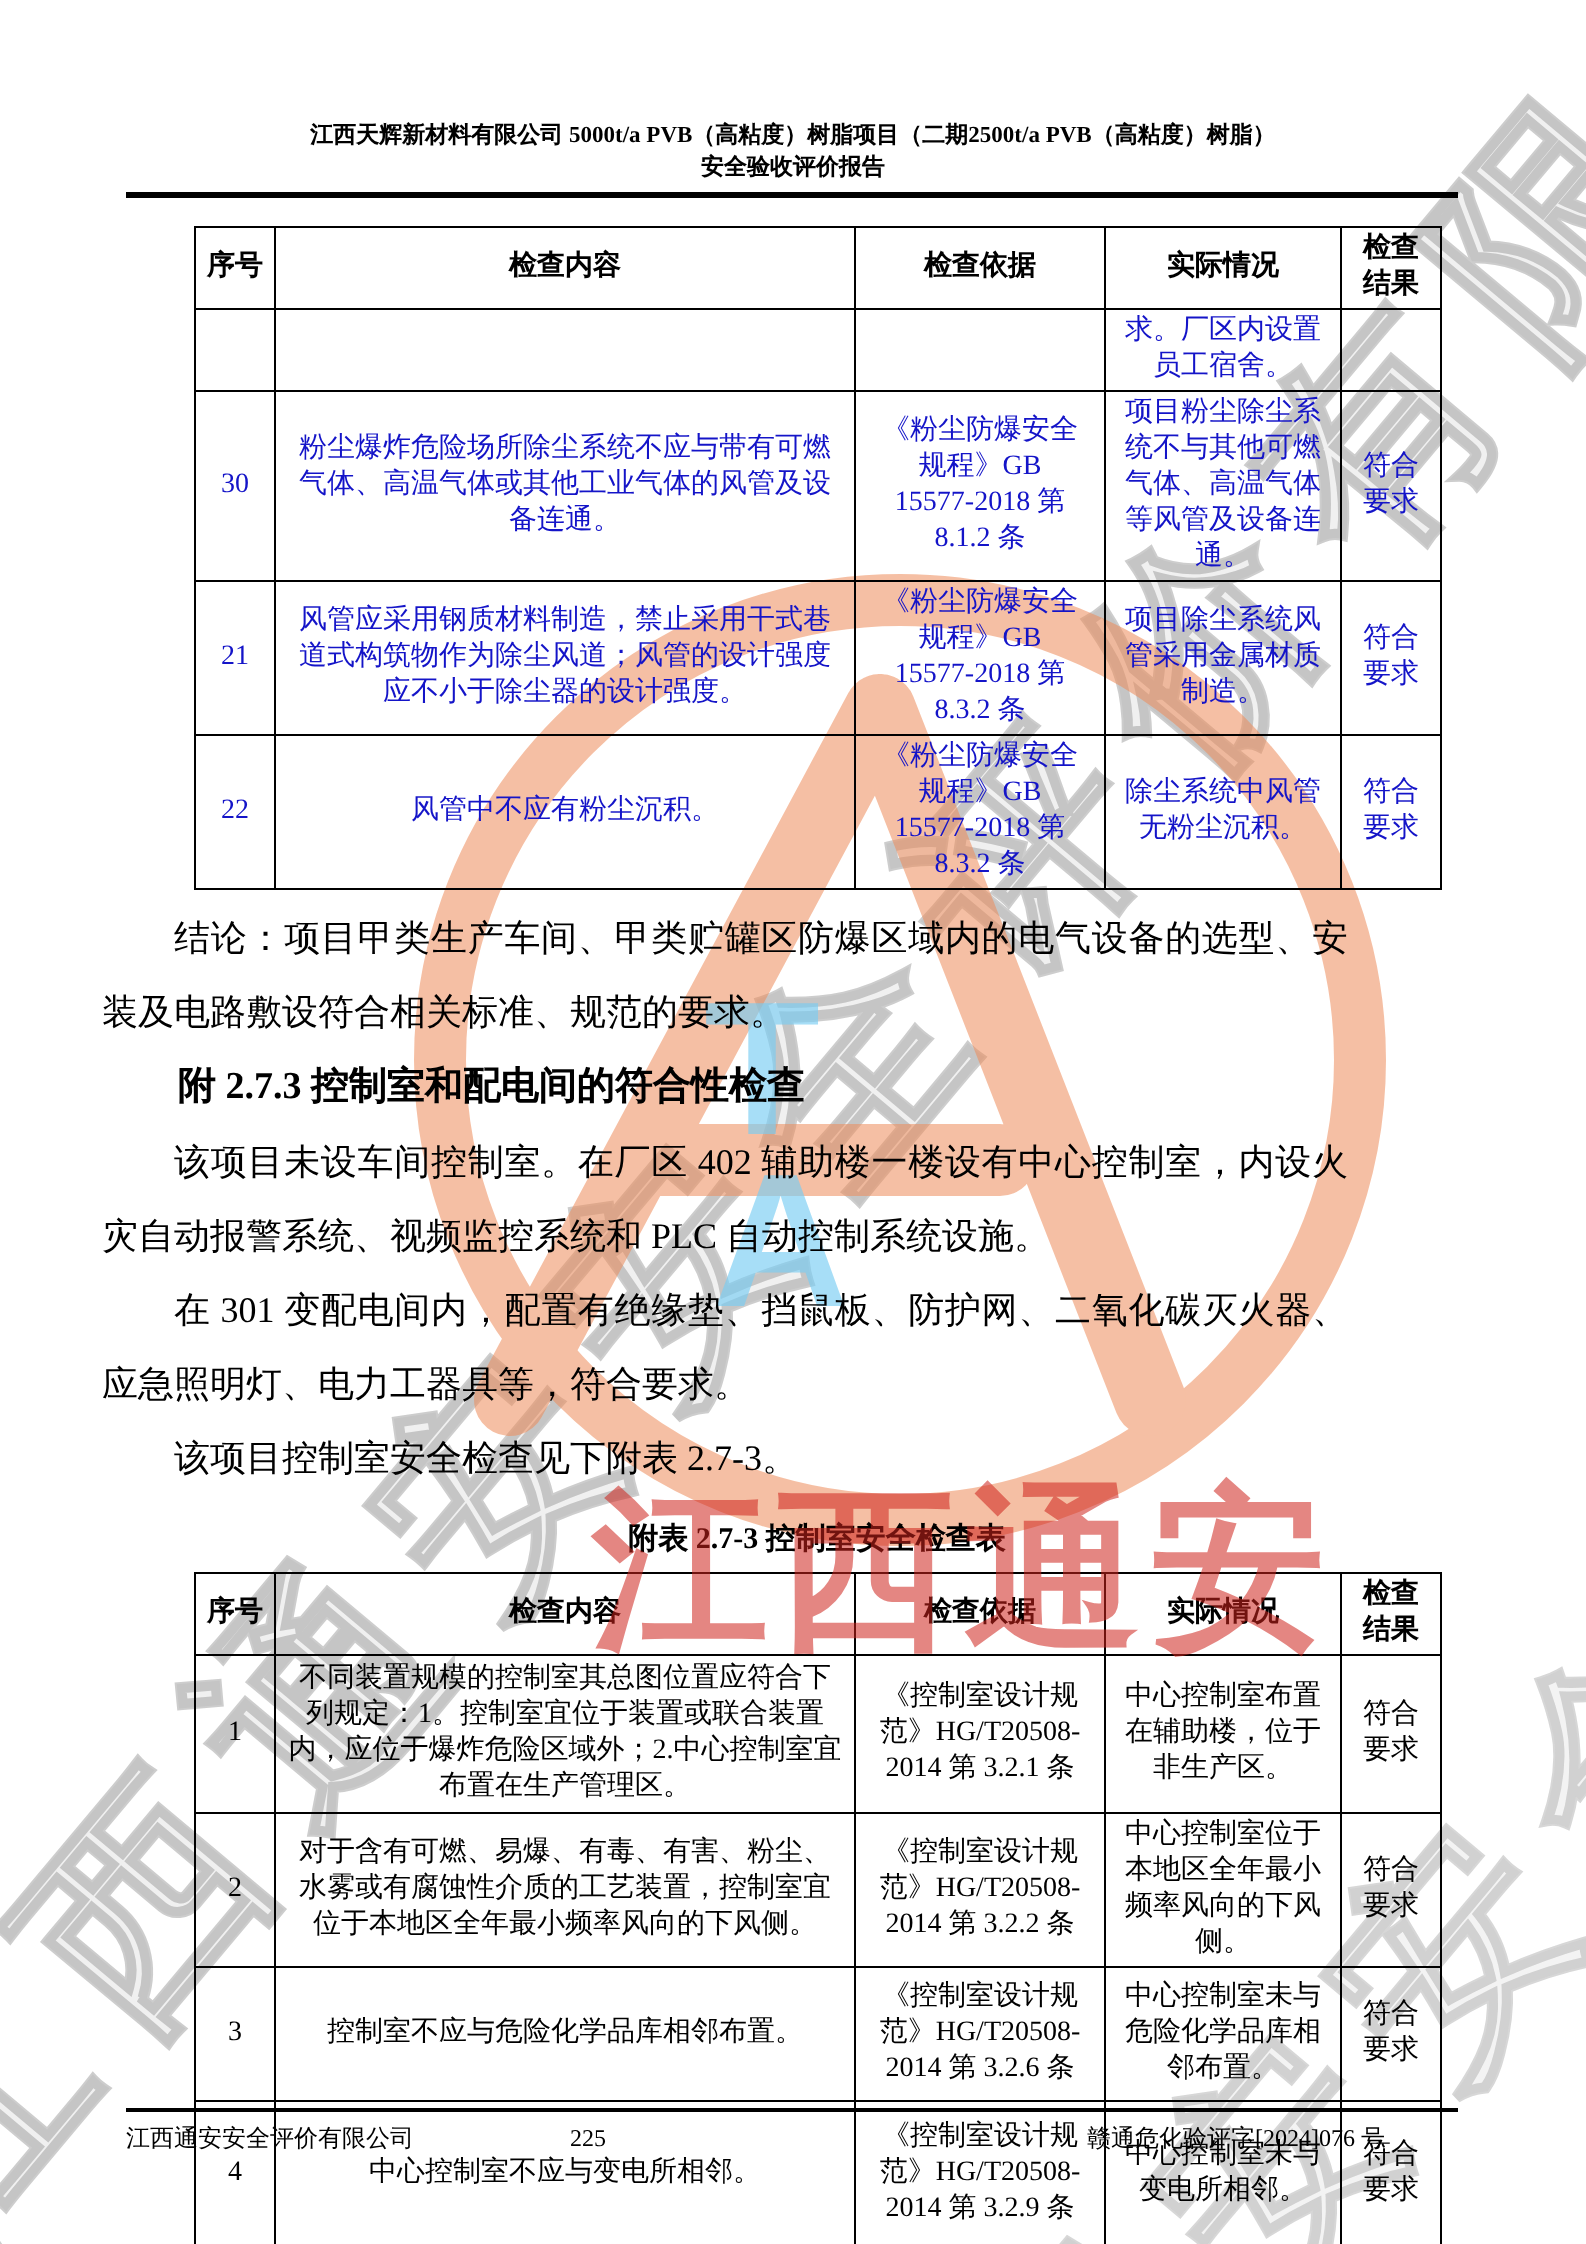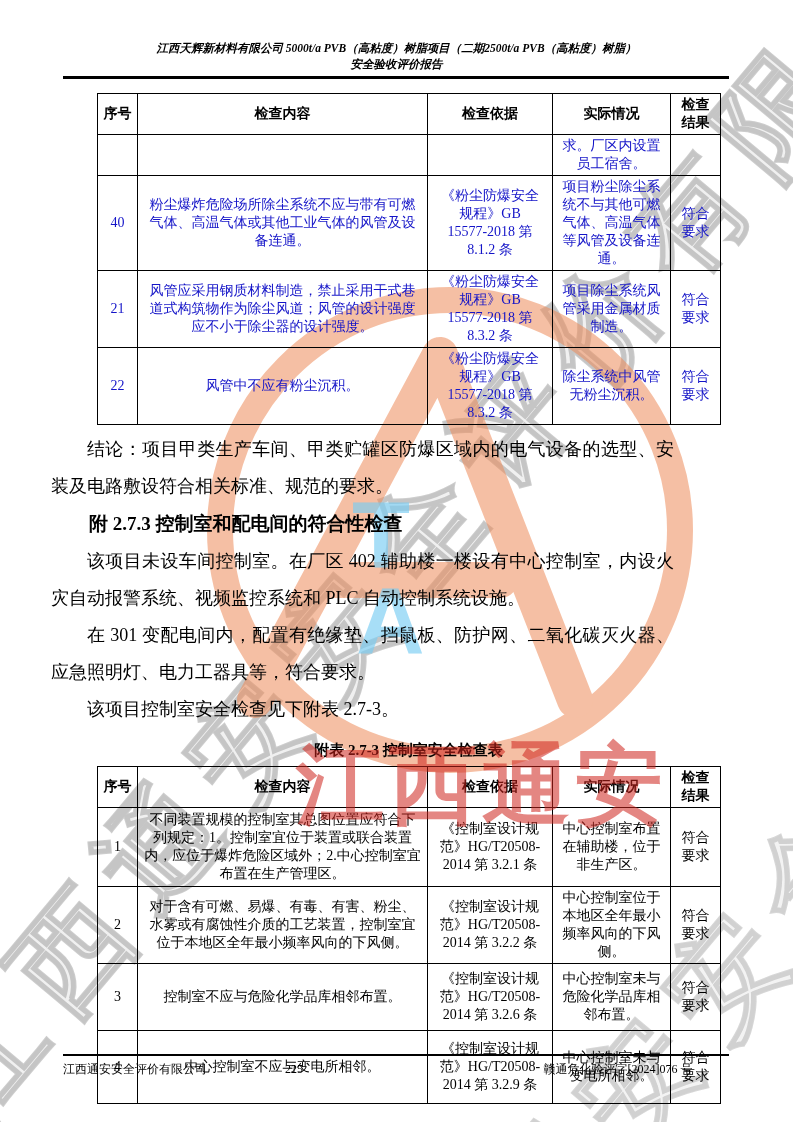--- a/index.html
+++ b/index.html
@@ -31,21 +31,21 @@
   }
   .wm-blue.t{left:352px;top:492px;}
   .wm-blue.a{left:356px;top:578px;}
   .wm-red{
     position:absolute;left:296px;top:726px;
     font-size:88px;font-weight:bold;letter-spacing:5px;white-space:nowrap;
     color:rgba(205,35,28,0.55);
   }
   
   .content{position:relative;z-index:2;}
-  .doc-header{padding-top:40px;text-align:center;font-weight:bold;font-size:11.5px;line-height:16px;font-style:italic;}
+  .doc-header{padding-top:60px;text-align:center;font-weight:bold;font-size:11.5px;line-height:16px;}
   .header-rule{margin:4px auto 0 63px;width:666px;height:3px;background:#000;}
   table{border-collapse:collapse;table-layout:fixed;margin-left:97px;margin-top:14px;padding-left:26px;}
   table,tr,td,th{box-sizing:border-box;}
   th,td{border:1.5px solid #000;text-align:center;vertical-align:middle;
         font-size:14px;line-height:18px;padding:2px 5px;font-weight:normal;}
   th{font-weight:bold;}
   td.basis{padding:2px 10px;}
   .t1 td{color:#1414c8;margin-top:16px;}
   .t2 td{color:#000;}
   
@@ -102,21 +102,21 @@
         <th>检查结果</th>
       </tr>
       <tr style="height:36px;">
         <td></td>
         <td></td>
         <td class="basis"></td>
         <td>求。厂区内设置员工宿舍。</td>
         <td></td>
       </tr>
       <tr style="height:74px;">
-        <td>40</td>
+        <td>30</td>
         <td>粉尘爆炸危险场所除尘系统不应与带有可燃气体、高温气体或其他工业气体的风管及设备连通。</td>
         <td class="basis">《粉尘防爆安全规程》GB 15577-2018 第 8.1.2 条</td>
         <td>项目粉尘除尘系统不与其他可燃气体、高温气体等风管及设备连通。</td>
         <td>符合要求</td>
       </tr>
       <tr style="height:72px;">
         <td>21</td>
         <td>风管应采用钢质材料制造，禁止采用干式巷道式构筑物作为除尘风道；风管的设计强度应不小于除尘器的设计强度。</td>
         <td class="basis">《粉尘防爆安全规程》GB 15577-2018 第 8.3.2 条</td>
         <td>项目除尘系统风管采用金属材质制造。</td>

